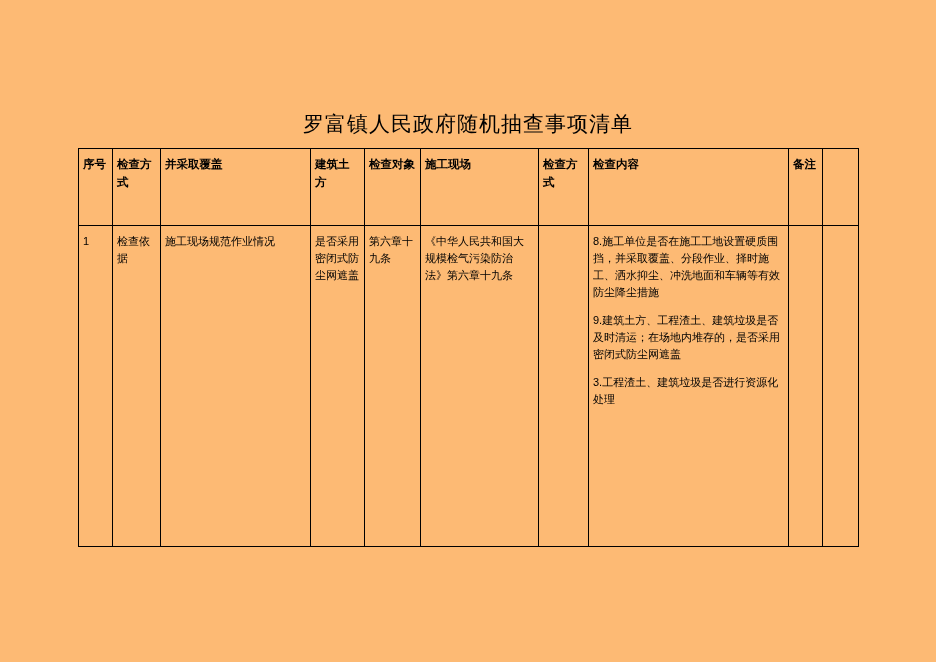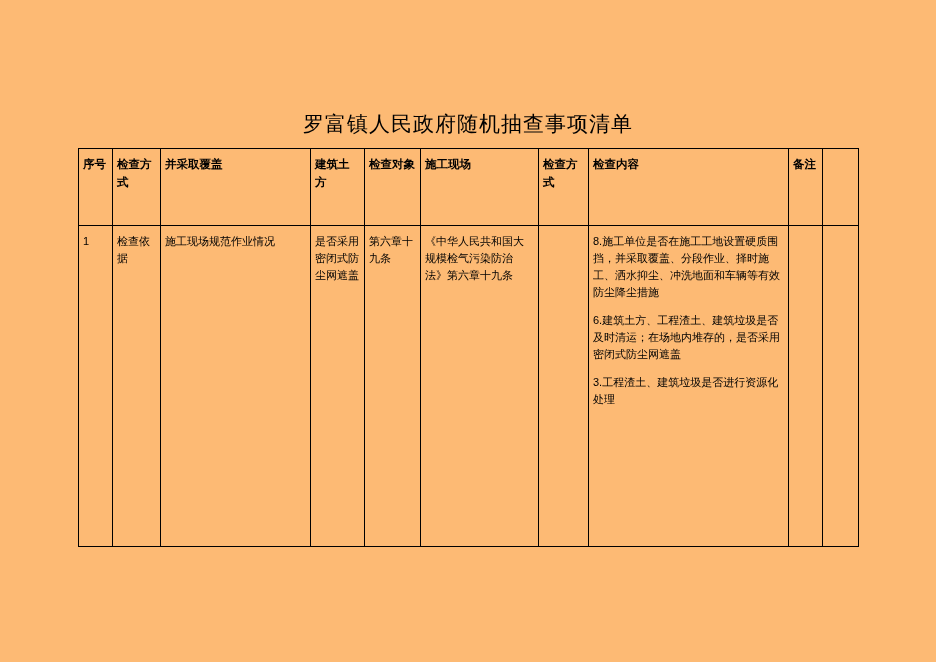--- a/index.html
+++ b/index.html
@@ -117,21 +117,21 @@
         <tr class="body-row">
           <td class="num-cell">1</td>
           <td>检查依据</td>
           <td>施工现场规范作业情况</td>
           <td>是否采用密闭式防尘网遮盖</td>
           <td>第六章十九条</td>
           <td>《中华人民共和国大规模检气污染防治法》第六章十九条</td>
           <td></td>
           <td class="cell-lines">
             <p>8.施工单位是否在施工工地设置硬质围挡，并采取覆盖、分段作业、择时施工、洒水抑尘、冲洗地面和车辆等有效防尘降尘措施</p>
-            <p>6.建筑土方、工程渣土、建筑垃圾是否及时清运；在场地内堆存的，是否采用密闭式防尘网遮盖</p>
+            <p>9.建筑土方、工程渣土、建筑垃圾是否及时清运；在场地内堆存的，是否采用密闭式防尘网遮盖</p>
             <p>3.工程渣土、建筑垃圾是否进行资源化处理</p>
           </td>
           <td></td>
           <td></td>
         </tr>
       </tbody>
     </table>
   </div>
 
 </div>

